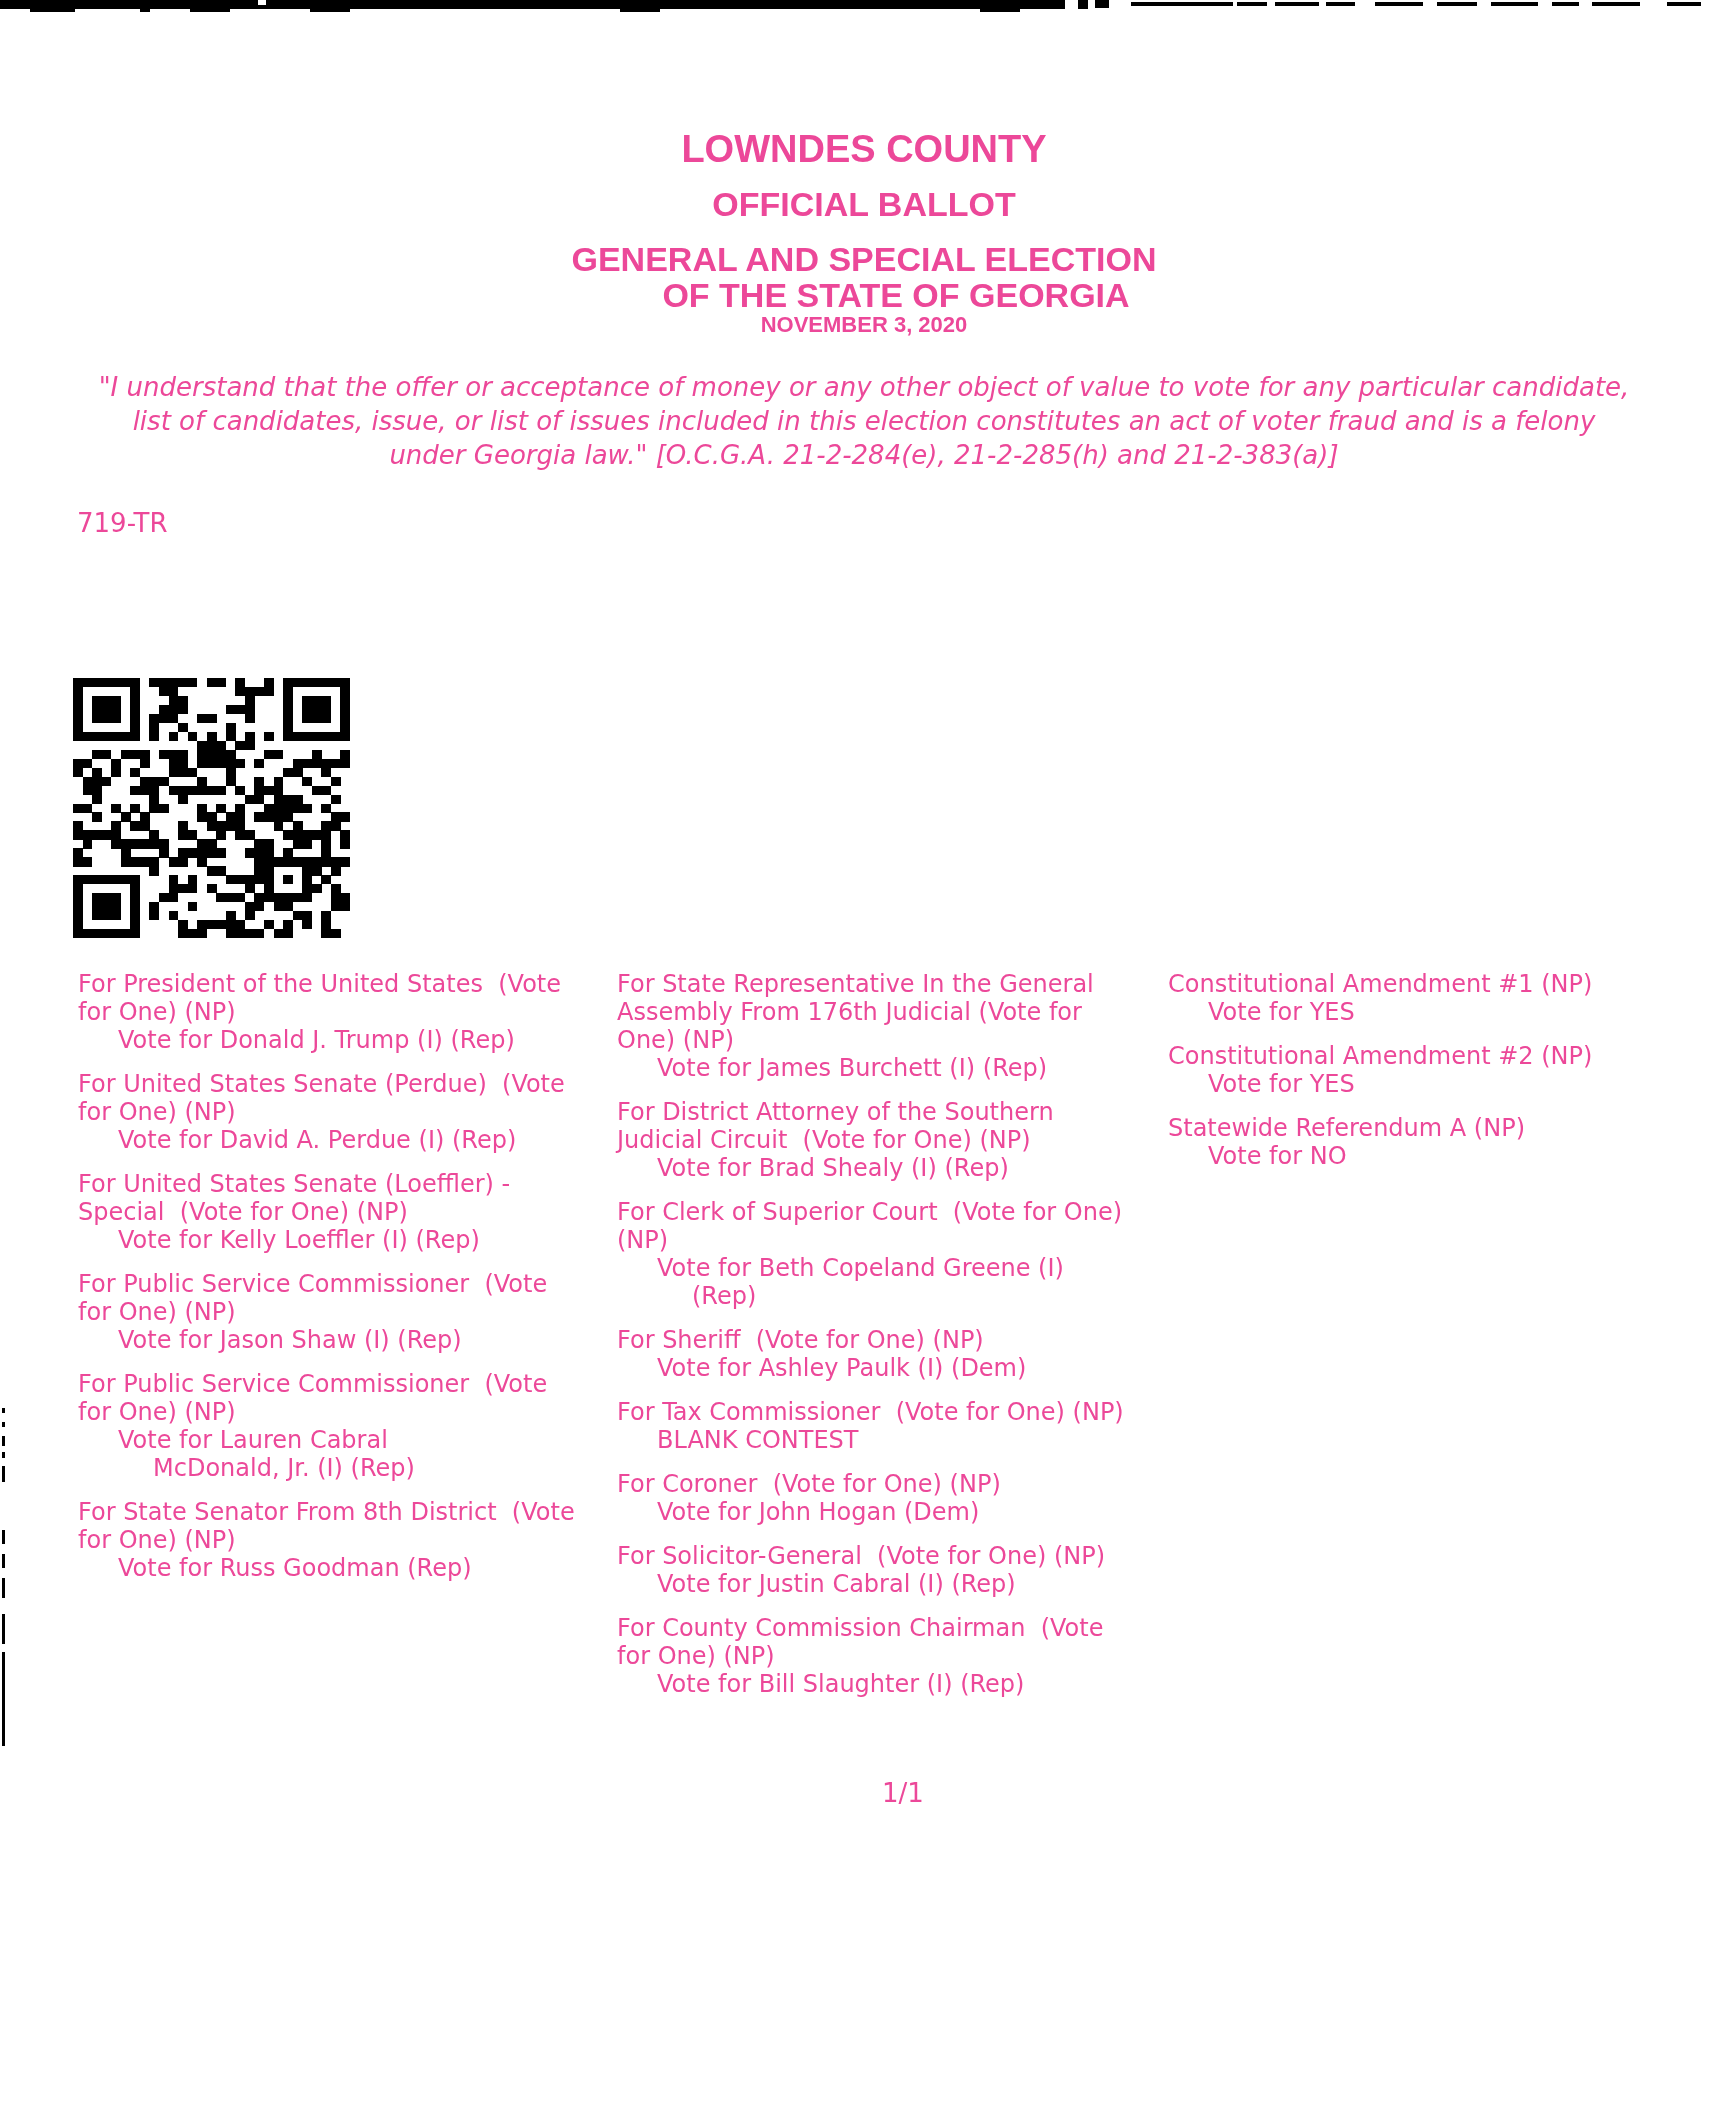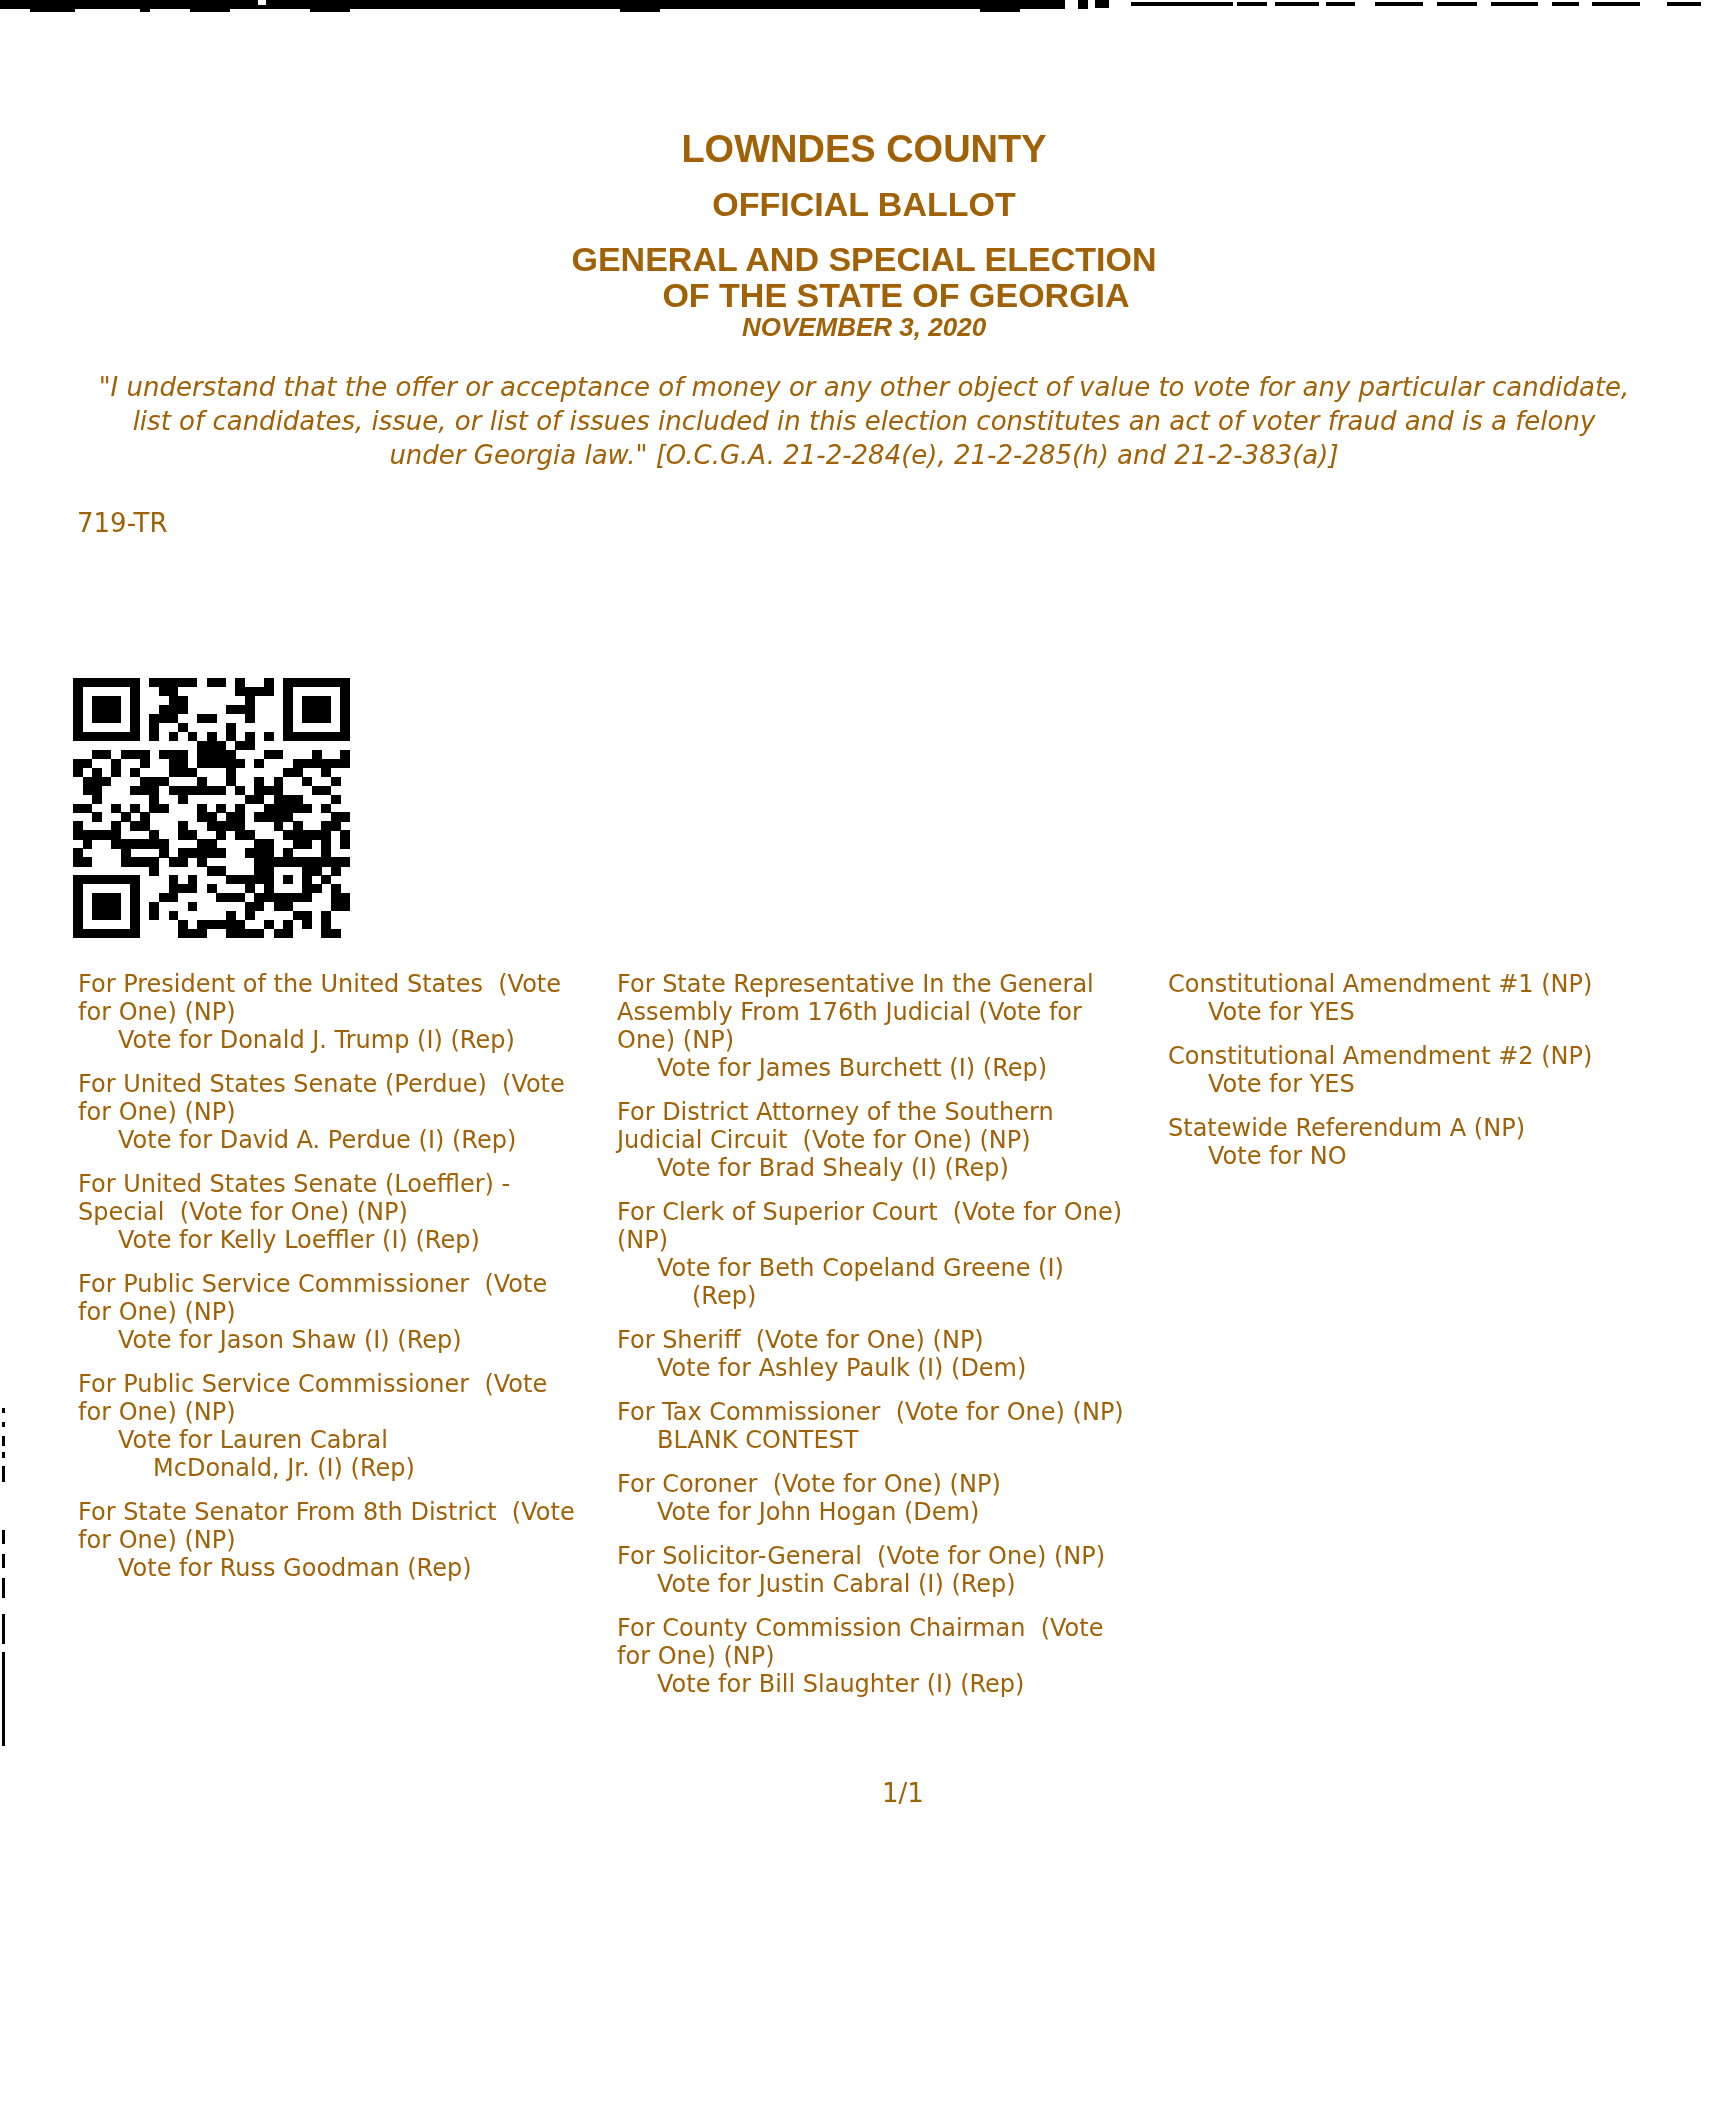--- a/index.html
+++ b/index.html
@@ -1,26 +1,26 @@
 <!DOCTYPE html>
 <html><head>
 <meta charset="utf-8">
 <style>
   html,body{margin:0;padding:0;background:#fff;}
-  #page{position:relative;width:1728px;height:1814px;background:#fff;color:#a16207;
+  #page{position:relative;width:1728px;height:1814px;background:#fff;color:#ec4899;
         font-family:"DejaVu Sans",sans-serif;overflow:hidden;}
 
   
   .hline{position:absolute;left:0;width:100%;text-align:center;font-weight:bold;
          font-family:"Liberation Sans","DejaVu Sans",sans-serif;white-space:pre;}
   #county-line{top:128px;font-size:38px;letter-spacing:0px;}
   #official-line{top:185px;font-size:34px;}
   #election-line-1{top:240px;font-size:34px;}
   #election-line-2{top:276px;font-size:34px;padding-left:32px;}
-  #election-line-3{top:312px;font-size:26px;font-style:italic;}
+  #election-line-3{top:312px;font-size:22px;}
 
   #disclaimer{position:absolute;top:370px;left:0;width:100%;text-align:center;
               font-style:italic;font-size:26px;line-height:34px;}
   #disclaimer .dline{white-space:pre;}
 
   #style-code{position:absolute;left:77px;top:508px;font-size:26px;}
 
   #qr{position:absolute;left:73px;top:678px;width:277px;height:260px;}
 
   

